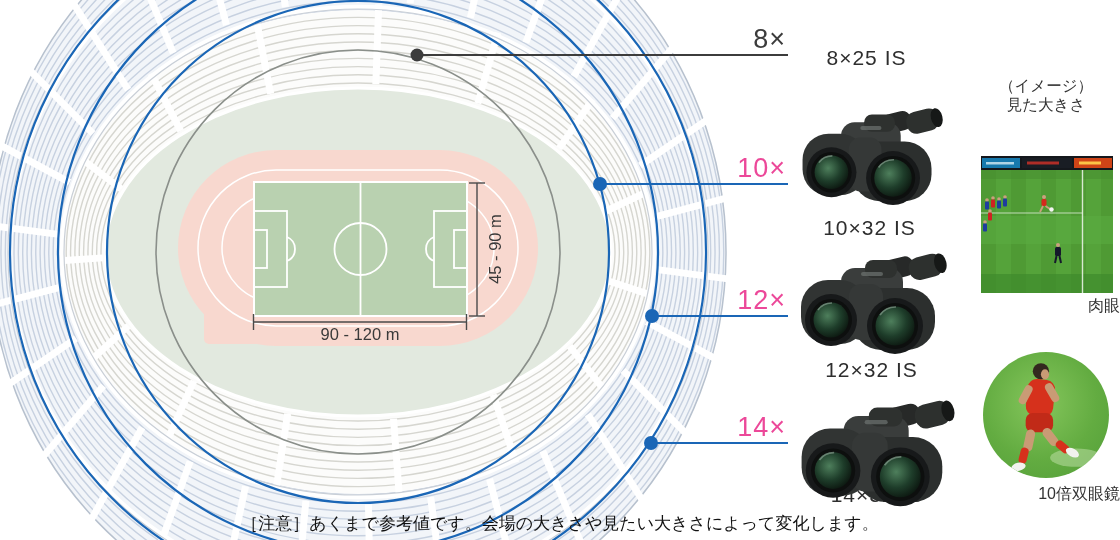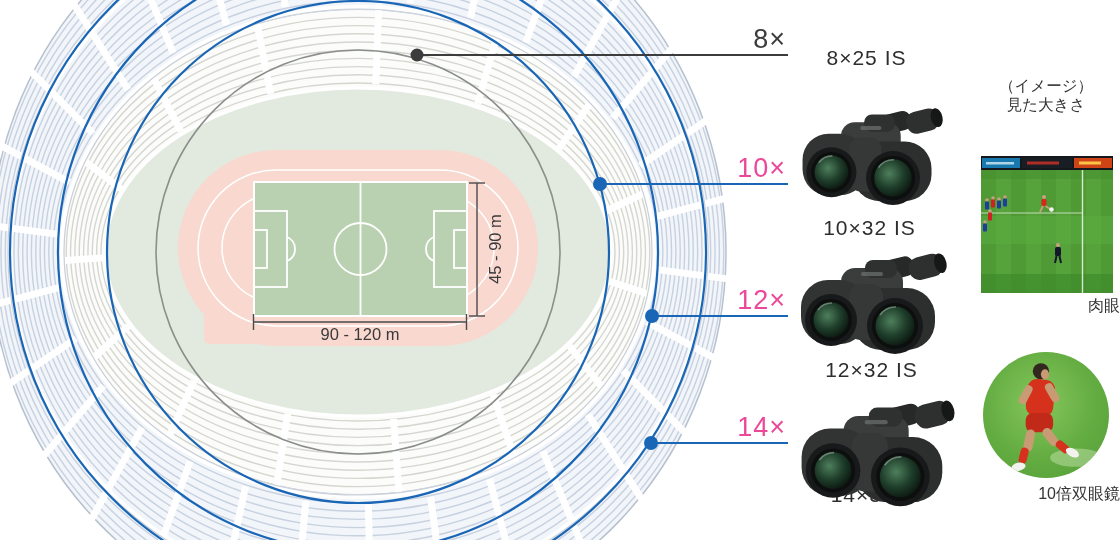--- a/index.html
+++ b/index.html
@@ -295,13 +295,14 @@
         <rect x="36" y="94" width="8" height="16" rx="4" fill="#d6311c" transform="rotate(14 40 102)"></rect>
         <ellipse cx="35" cy="113" rx="7" ry="4" fill="#f2f2ee" transform="rotate(-12 35 113)"></ellipse>
         <rect x="62" y="74" width="9" height="20" rx="4.5" fill="#c99b75" transform="rotate(-38 66 84)"></rect>
         <rect x="74" y="86" width="8" height="15" rx="4" fill="#d6311c" transform="rotate(-50 78 93)"></rect>
         <ellipse cx="88" cy="99" rx="7" ry="4" fill="#f2f2ee" transform="rotate(28 88 99)"></ellipse>
       </g>
     </g>
   </svg>
   <div class="caption" style="left:972px;top:484px;width:148px;">10倍双眼鏡</div>
 
+  <div class="note">［注意］あくまで参考値です。会場の大きさや見たい大きさによって変化します。</div>
 </div>
 
 </body></html>

